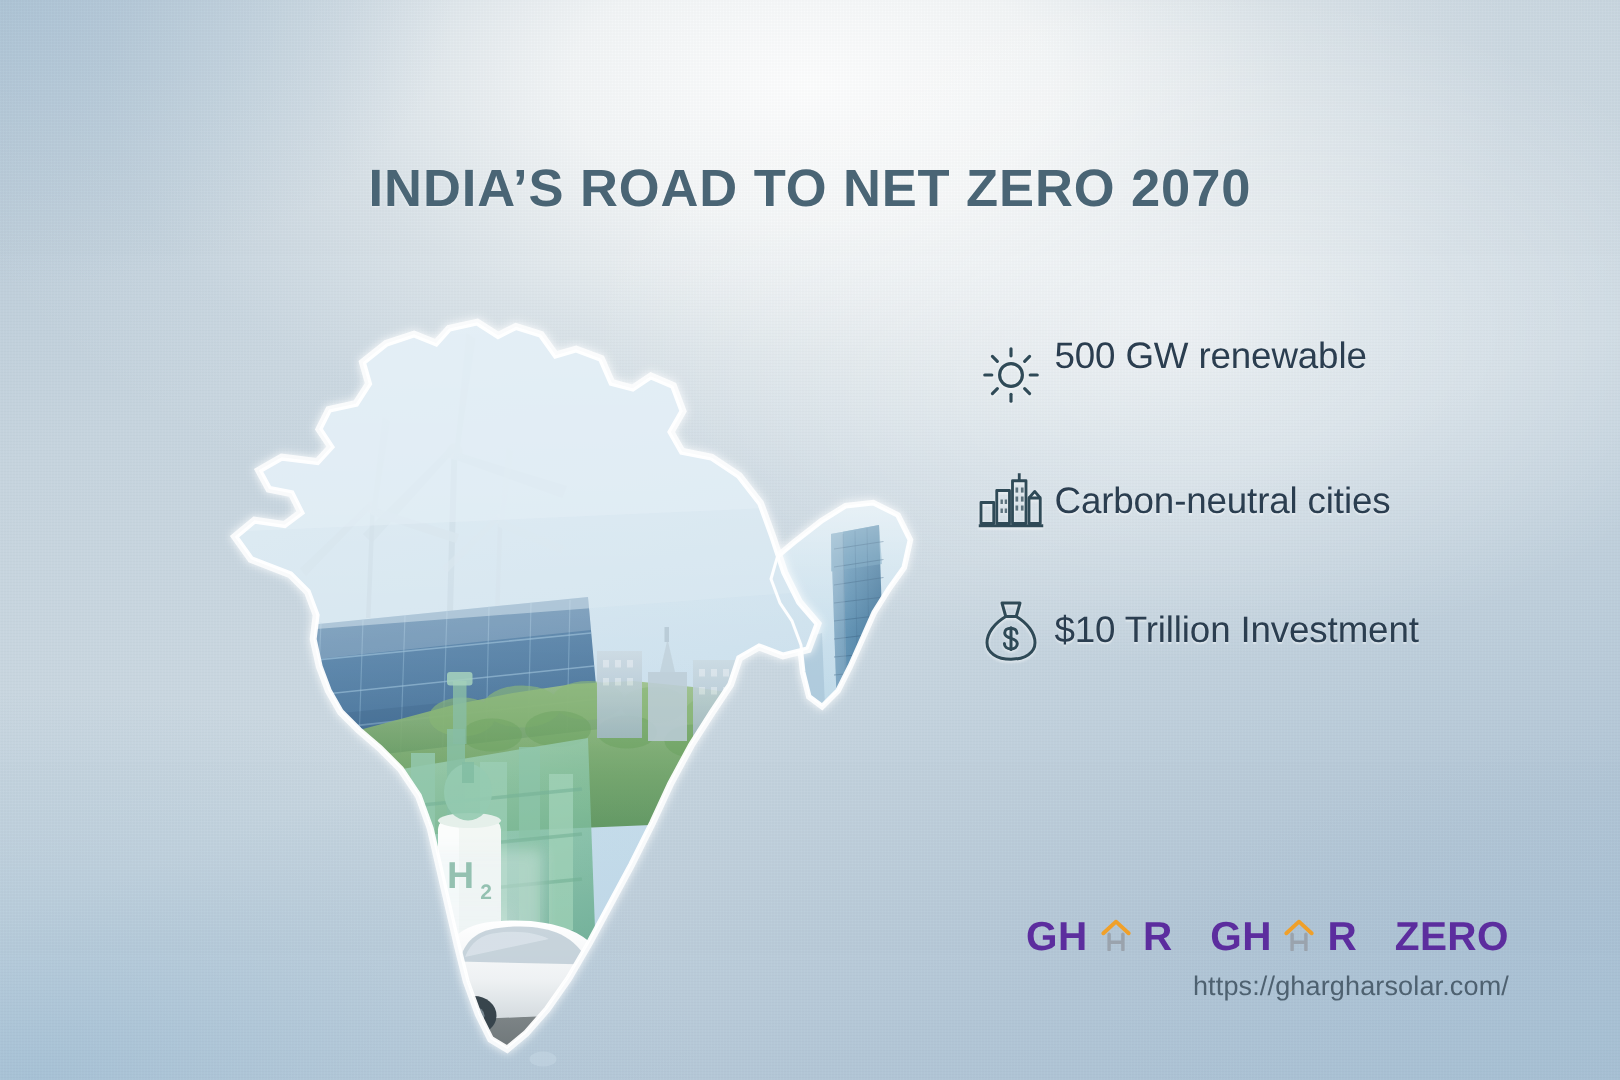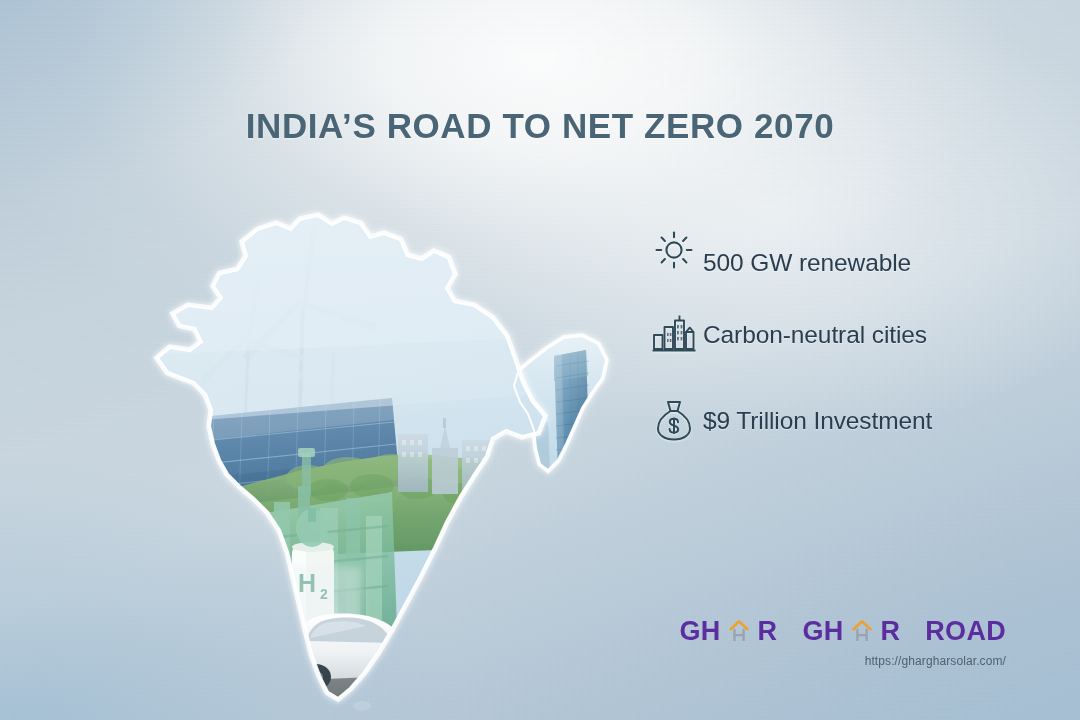--- a/index.html
+++ b/index.html
@@ -79,21 +79,21 @@
 
   
   .bullets {
     position: absolute;
     left: 645px;
     top: 222px;
     width: 400px;
   }
   .bullet {
     display: flex;
-    align-items: flex-end;
+    align-items: flex-start;
     margin-bottom: 22px;
     min-height: 56px;
   }
   .bullet:nth-child(1) { margin-bottom: 28px; }
   .bullet:nth-child(2) { margin-bottom: 30px; }
   .bullet:nth-child(3) { margin-bottom: 24px; }
   .b-icon {
     flex: 0 0 58px;
     width: 58px; height: 56px;
     display: flex; align-items: center; justify-content: center;
@@ -136,21 +136,21 @@
   .house-a {
     display: inline-block;
     position: relative;
     width: 20px; height: 21px;
     margin: 0 0.5px;
     vertical-align: baseline;
   }
   .house-a svg { position: absolute; left: 0; bottom: -1px; }
   .url {
     margin-top: 9px;
-    font-size: 12px;
+    font-size: 18px;
     color: #4e6170;
     letter-spacing: 0.1px;
   }
 </style>
 </head>
 <body>
 
 <div id="poster">
 
   <div class="bg-base"></div>
@@ -559,21 +559,21 @@
             <path d="M16.5,13 C9,17.5 4,24 4,30.5 C4,37 10.5,41.5 20,41.5
                      C29.5,41.5 36,37 36,30.5 C36,24 31,17.5 23.5,13 Z"></path>
 
             <line x1="20" y1="20.5" x2="20" y2="35"></line>
             <path d="M24,24.2 C24,22 22.2,20.8 19.8,20.8 C17.4,20.8 15.8,22.1 15.8,24
                      C15.8,28.6 24.2,26.6 24.2,31.2 C24.2,33.2 22.4,34.6 19.9,34.6
                      C17.3,34.6 15.6,33.2 15.6,31"></path>
           </g>
         </svg>
       </div>
-      <div class="b-text">$9 Trillion Investment</div>
+      <div class="b-text">$10 Trillion Investment</div>
     </div>
 
   </div>
 
   <div class="brand">
     <div class="logo">
       <span class="w">GH</span>
       <span class="house-a">
         <svg width="20" height="21" viewBox="0 0 20 21" xmlns="http://www.w3.org/2000/svg">
           <path d="M1.6,9.2 L10,1.4 L18.4,9.2" stroke="#f0a02a" stroke-width="2.6" fill="none" stroke-linecap="round" stroke-linejoin="round"></path>
@@ -584,18 +584,18 @@
       <span class="gap"></span>
       <span class="w">GH</span>
       <span class="house-a">
         <svg width="20" height="21" viewBox="0 0 20 21" xmlns="http://www.w3.org/2000/svg">
           <path d="M1.6,9.2 L10,1.4 L18.4,9.2" stroke="#f0a02a" stroke-width="2.6" fill="none" stroke-linecap="round" stroke-linejoin="round"></path>
           <path d="M5.4,9.8 L5.4,20.2 M14.6,9.8 L14.6,20.2 M5.4,15.2 L14.6,15.2" stroke="#9aa3ad" stroke-width="2.3" fill="none" stroke-linecap="round"></path>
         </svg>
       </span>
       <span class="w">R</span>
       <span class="gap"></span>
-      <span class="w">ROAD</span>
+      <span class="w">ZERO</span>
     </div>
     <div class="url">https://ghargharsolar.com/</div>
   </div>
 
 </div>
 
 </body></html>

